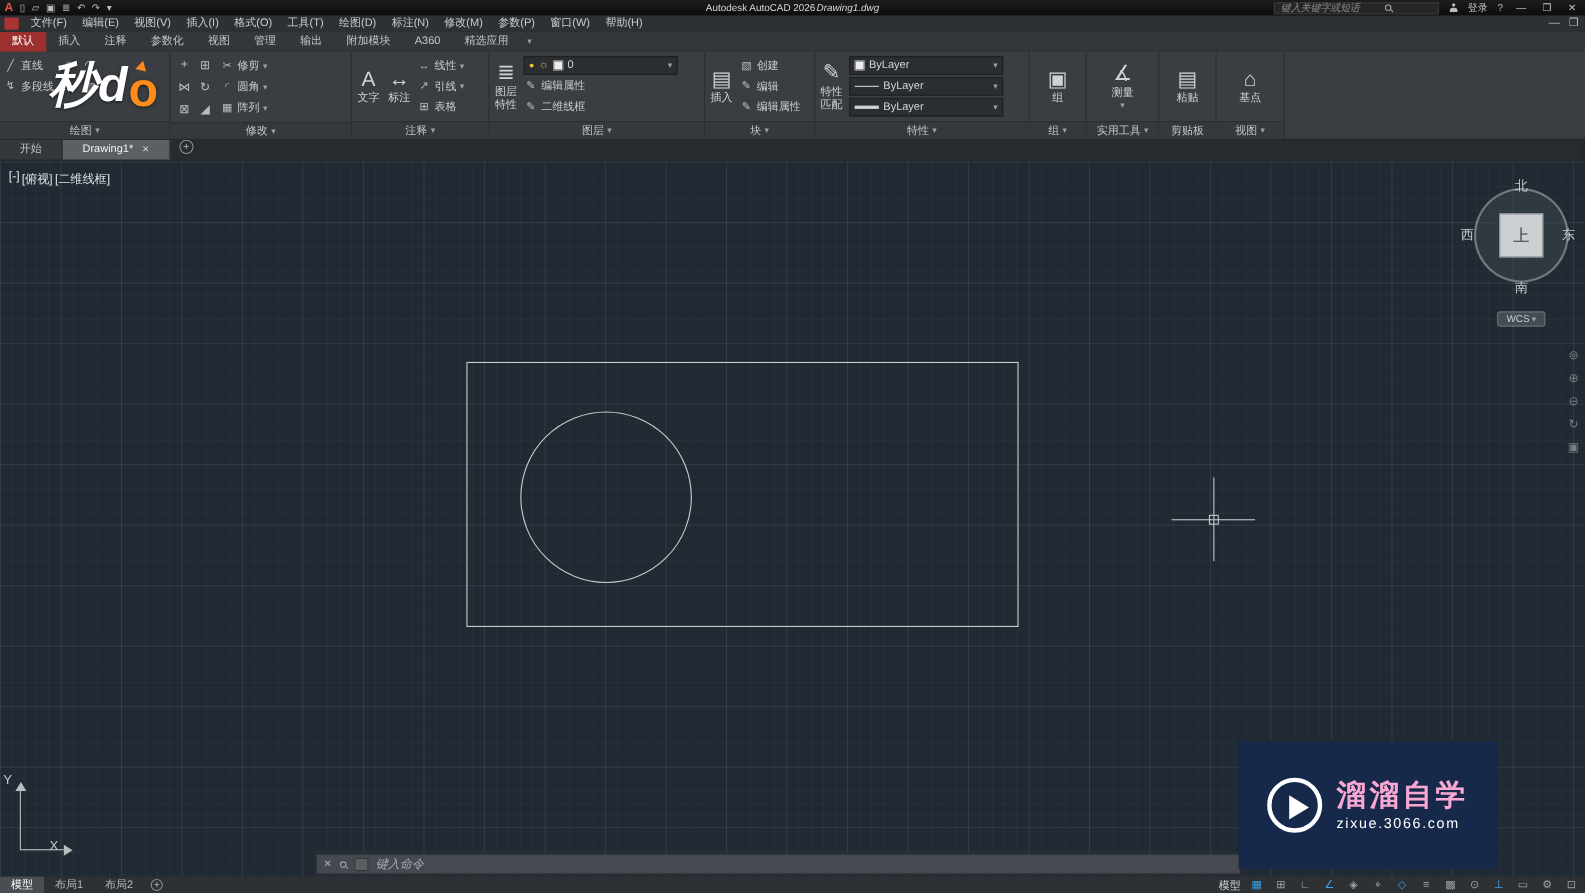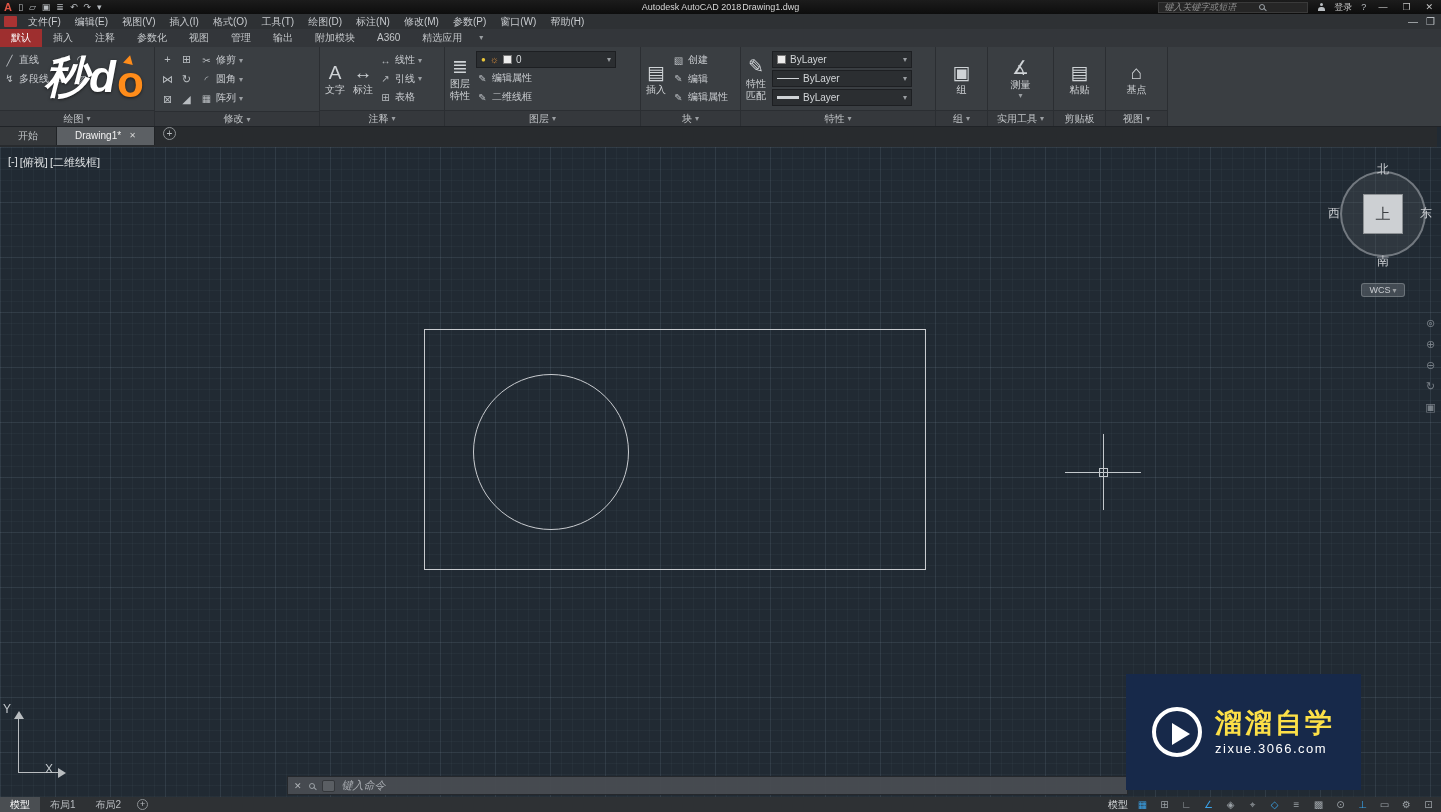--- a/index.html
+++ b/index.html
@@ -5,21 +5,21 @@
   *{margin:0;padding:0;box-sizing:border-box;font-family:"Liberation Sans","DejaVu Sans",sans-serif;}
   html,body{width:1441px;height:812px;overflow:hidden;}
   body{position:relative;background:#212a33;color:#cfd3d6;font-size:11px;}
 
   
   .titlebar{position:absolute;top:0;left:0;right:0;height:14px;background:linear-gradient(#1c1c1c,#0d0d0d);display:flex;align-items:center;font-size:9px;color:#c6c6c6;z-index:50;}
   .qat{display:flex;align-items:center;gap:6px;padding-left:4px;}
   .applogo{color:#e05545;font-weight:bold;font-size:11px;line-height:12px;}
   .qico{color:#b9bdc1;font-size:9px;line-height:12px;}
   .tb-title{position:absolute;left:0;right:0;text-align:center;pointer-events:none;color:#d8d8d8;}
-  .tb-title .doc{margin-left:1px;}
+  .tb-title .doc{margin-left:1px;font-style:italic;}
   .tb-right{margin-left:auto;display:flex;align-items:center;gap:9px;padding-right:5px;}
   .tb-search{display:flex;align-items:center;gap:23px;background:#262626;border:1px solid #3a3a3a;height:11px;padding:0 5px;width:150px;color:#8d8d8d;font-style:italic;}
   .mag{width:6px;height:6px;border:1px solid #9aa0a5;border-radius:50%;position:relative;display:inline-block;flex:none;}
   .mag::after{content:"";position:absolute;width:4px;height:1px;background:#9aa0a5;transform:rotate(45deg);right:-3px;bottom:-1px;}
   .person{width:8px;height:8px;display:inline-block;position:relative;}
   .person::before{content:"";position:absolute;top:0;left:2.5px;width:3px;height:3px;border-radius:50%;background:#b9bdc1;}
   .person::after{content:"";position:absolute;bottom:0;left:.5px;width:7px;height:4px;border-radius:3px 3px 0 0;background:#b9bdc1;}
   .winbtn{color:#c6c6c6;font-size:9px;padding:0 3px;}
 
   
@@ -106,21 +106,21 @@
   .cmdbar{position:absolute;left:287px;top:629px;width:841px;height:19px;background:rgba(72,76,82,.94);border:1px solid #25282c;display:flex;align-items:center;gap:7px;padding:0 6px;}
   .cmdx{color:#b0b4b8;font-size:9px;}
   .cmdbox{width:13px;height:12px;background:#5a5e63;border:1px solid #343why;border:1px solid #34373b;border-radius:2px;}
   .cmdprompt{font-style:italic;color:#a7abb0;font-size:11px;}
 
   
   .brand{position:absolute;left:1126px;top:527px;width:235px;height:116px;background:#17294a;display:flex;align-items:center;justify-content:center;gap:13px;}
   .brand-logo{width:50px;height:50px;border:4px solid #fff;border-radius:50%;position:relative;flex:none;}
   .brand-logo::after{content:"";position:absolute;left:16px;top:12px;border-left:18px solid #fff;border-top:11px solid transparent;border-bottom:11px solid transparent;}
   .brand-text{display:flex;flex-direction:column;gap:4px;}
-  .brand-name{font-size:27px;font-weight:bold;color:#fde047;letter-spacing:3px;line-height:28px;}
+  .brand-name{font-size:27px;font-weight:bold;color:#f9a8d4;letter-spacing:3px;line-height:28px;}
   .brand-site{font-size:13px;color:#fff;letter-spacing:1.5px;}
 
   
   .wmark{position:absolute;left:44px;top:48px;z-index:60;font-size:44px;font-weight:bold;font-style:italic;color:#fff;text-shadow:0 1px 3px rgba(0,0,0,.55);letter-spacing:1px;display:flex;align-items:flex-end;}
   .wm-o{position:relative;color:#ff8c1a;font-style:normal;}
   .wm-o::after{content:"";position:absolute;top:-2px;left:7px;border-left:5px solid transparent;border-right:5px solid transparent;border-bottom:9px solid #ff8c1a;transform:rotate(14deg);}
 
   
   .statusbar{position:absolute;left:0;right:0;bottom:0;height:15px;background:#2e3134;display:flex;align-items:center;font-size:10px;z-index:50;}
   .ltab{padding:0 10px;height:15px;line-height:15px;color:#b9bdc1;}
@@ -139,21 +139,21 @@
     <span class="applogo">A</span>
     <span class="qico">▯</span>
     <span class="qico">▱</span>
     <span class="qico">▣</span>
     <span class="qico">≣</span>
     <span class="qico">↶</span>
     <span class="qico">↷</span>
     <span class="qico">▾</span>
   </div>
   <div class="tb-title">
-    <span>Autodesk AutoCAD 2018</span><span class="doc">Drawing1.dwg</span>
+    <span>Autodesk AutoCAD 2026</span><span class="doc">Drawing1.dwg</span>
   </div>
   <div class="tb-right">
     <div class="tb-search">
       <span>键入关键字或短语</span>
       <span class="mag"></span>
     </div>
     <span class="person"></span>
     <span>登录</span>
     <span class="qico">?</span>
     <span class="winbtn">—</span>

